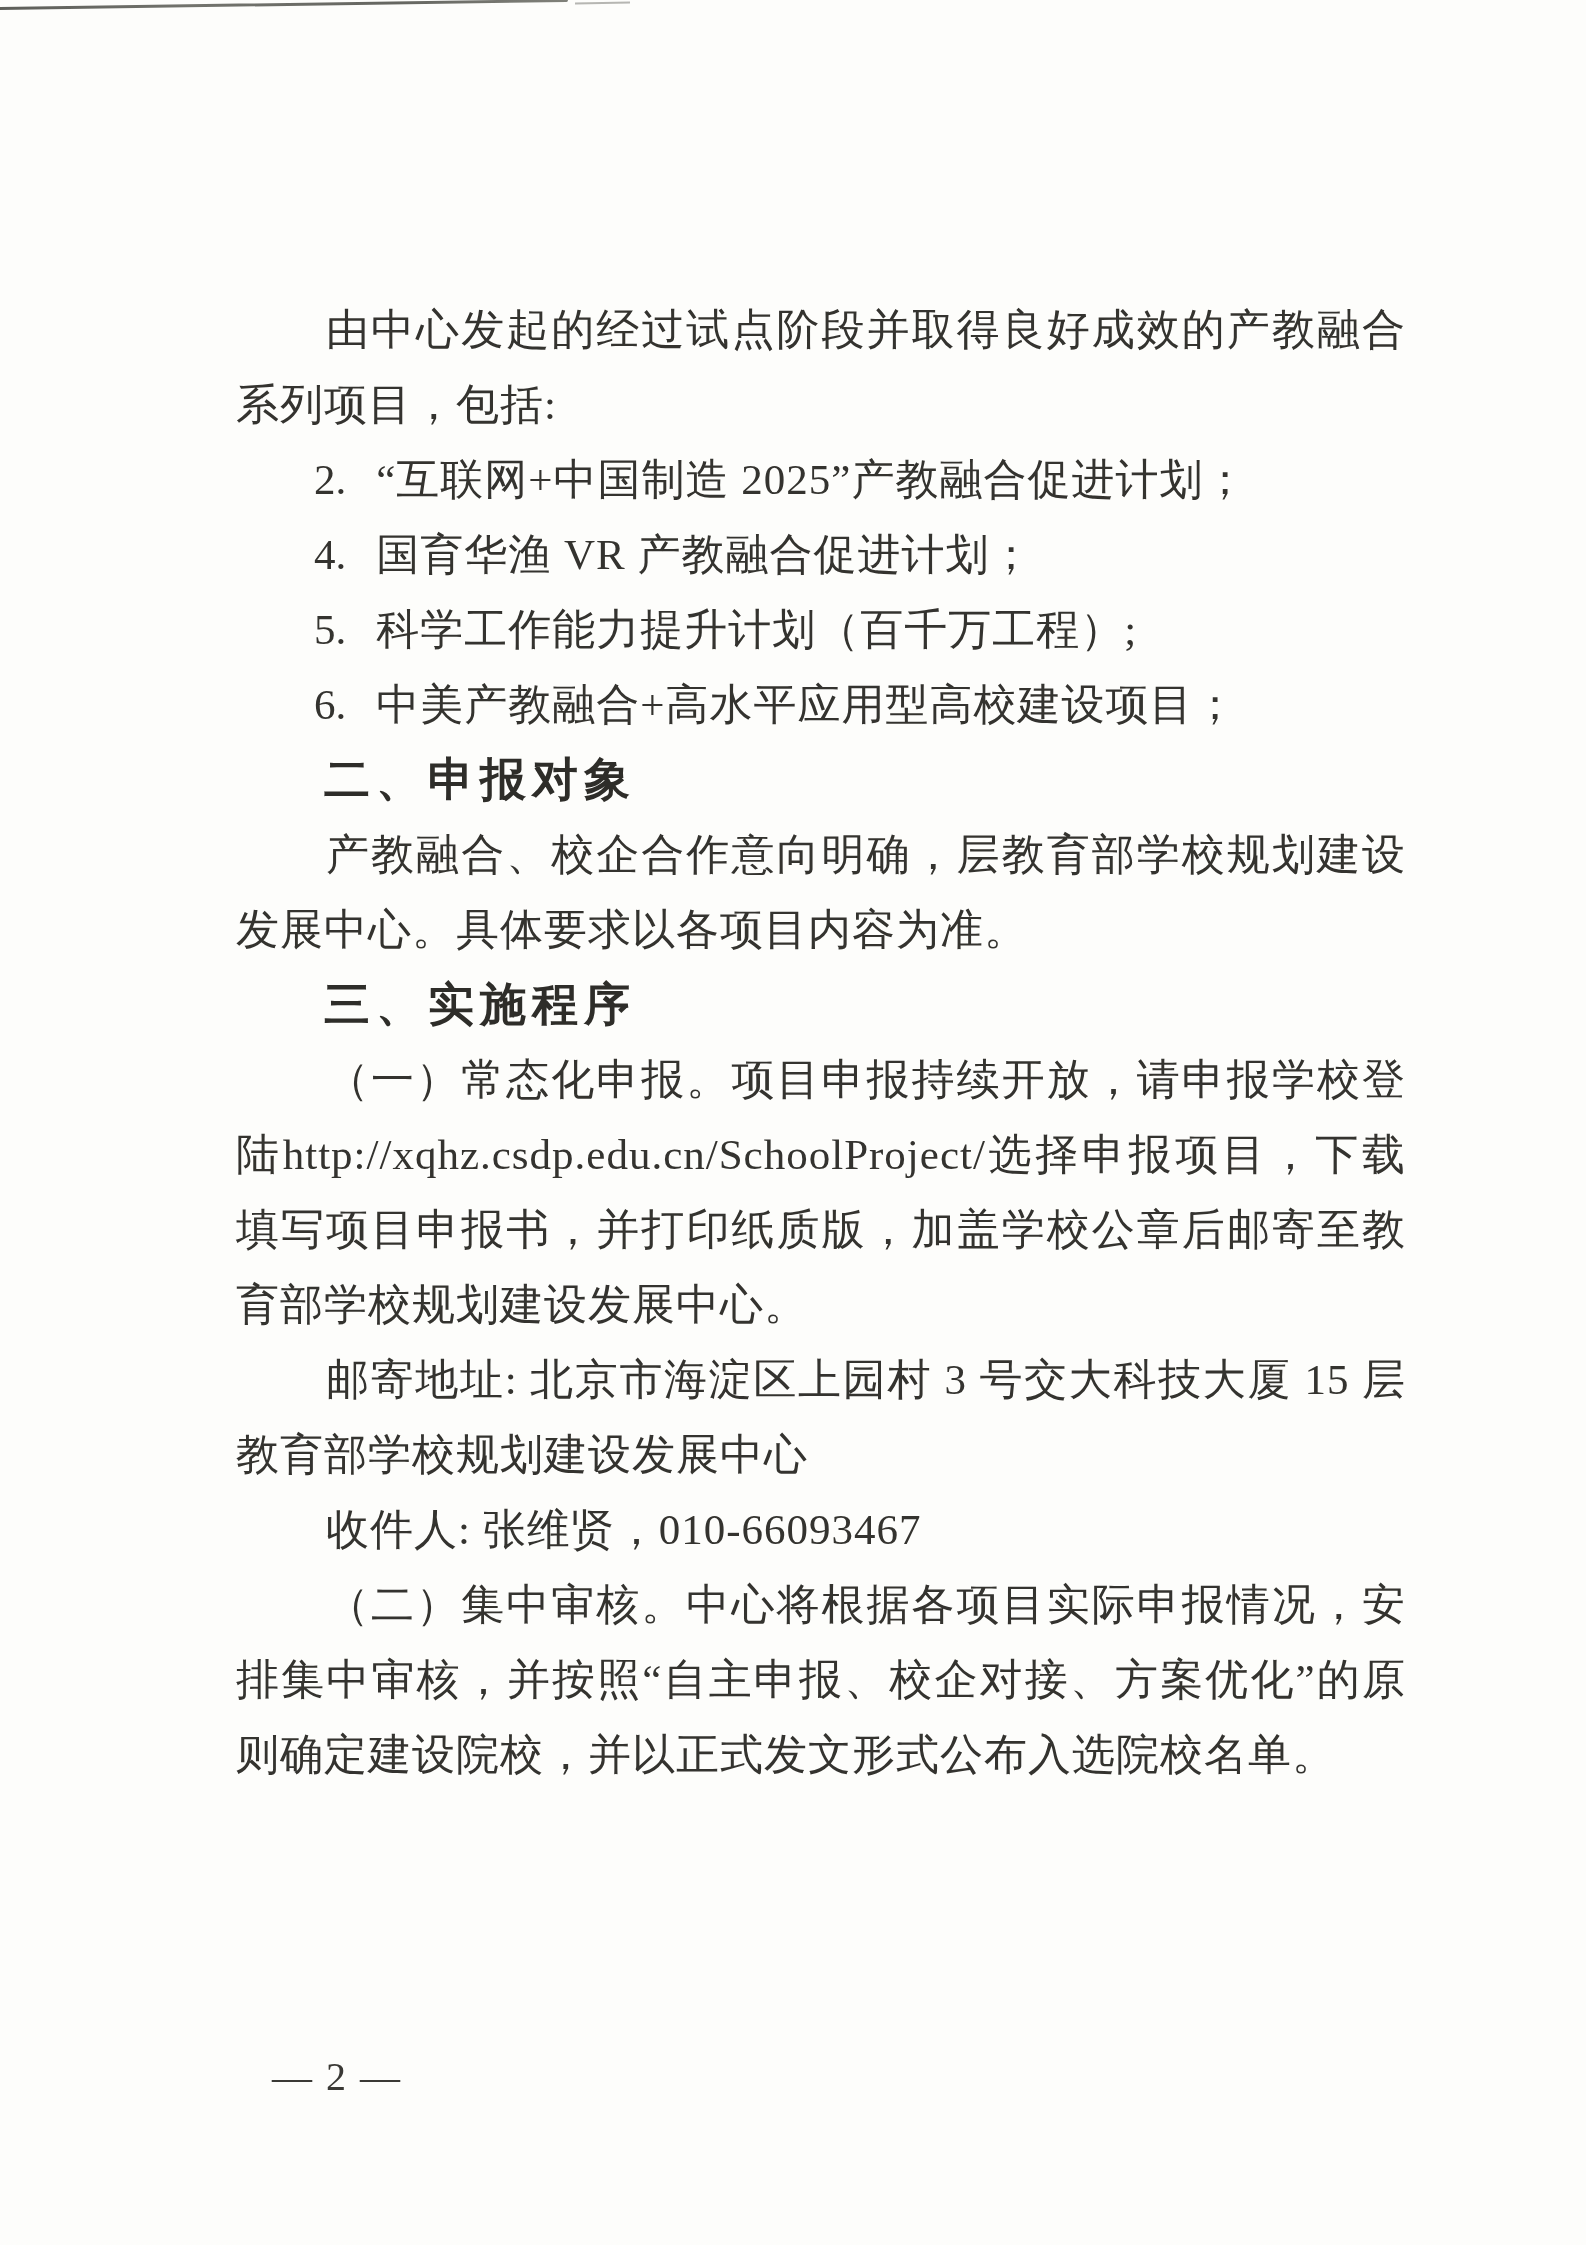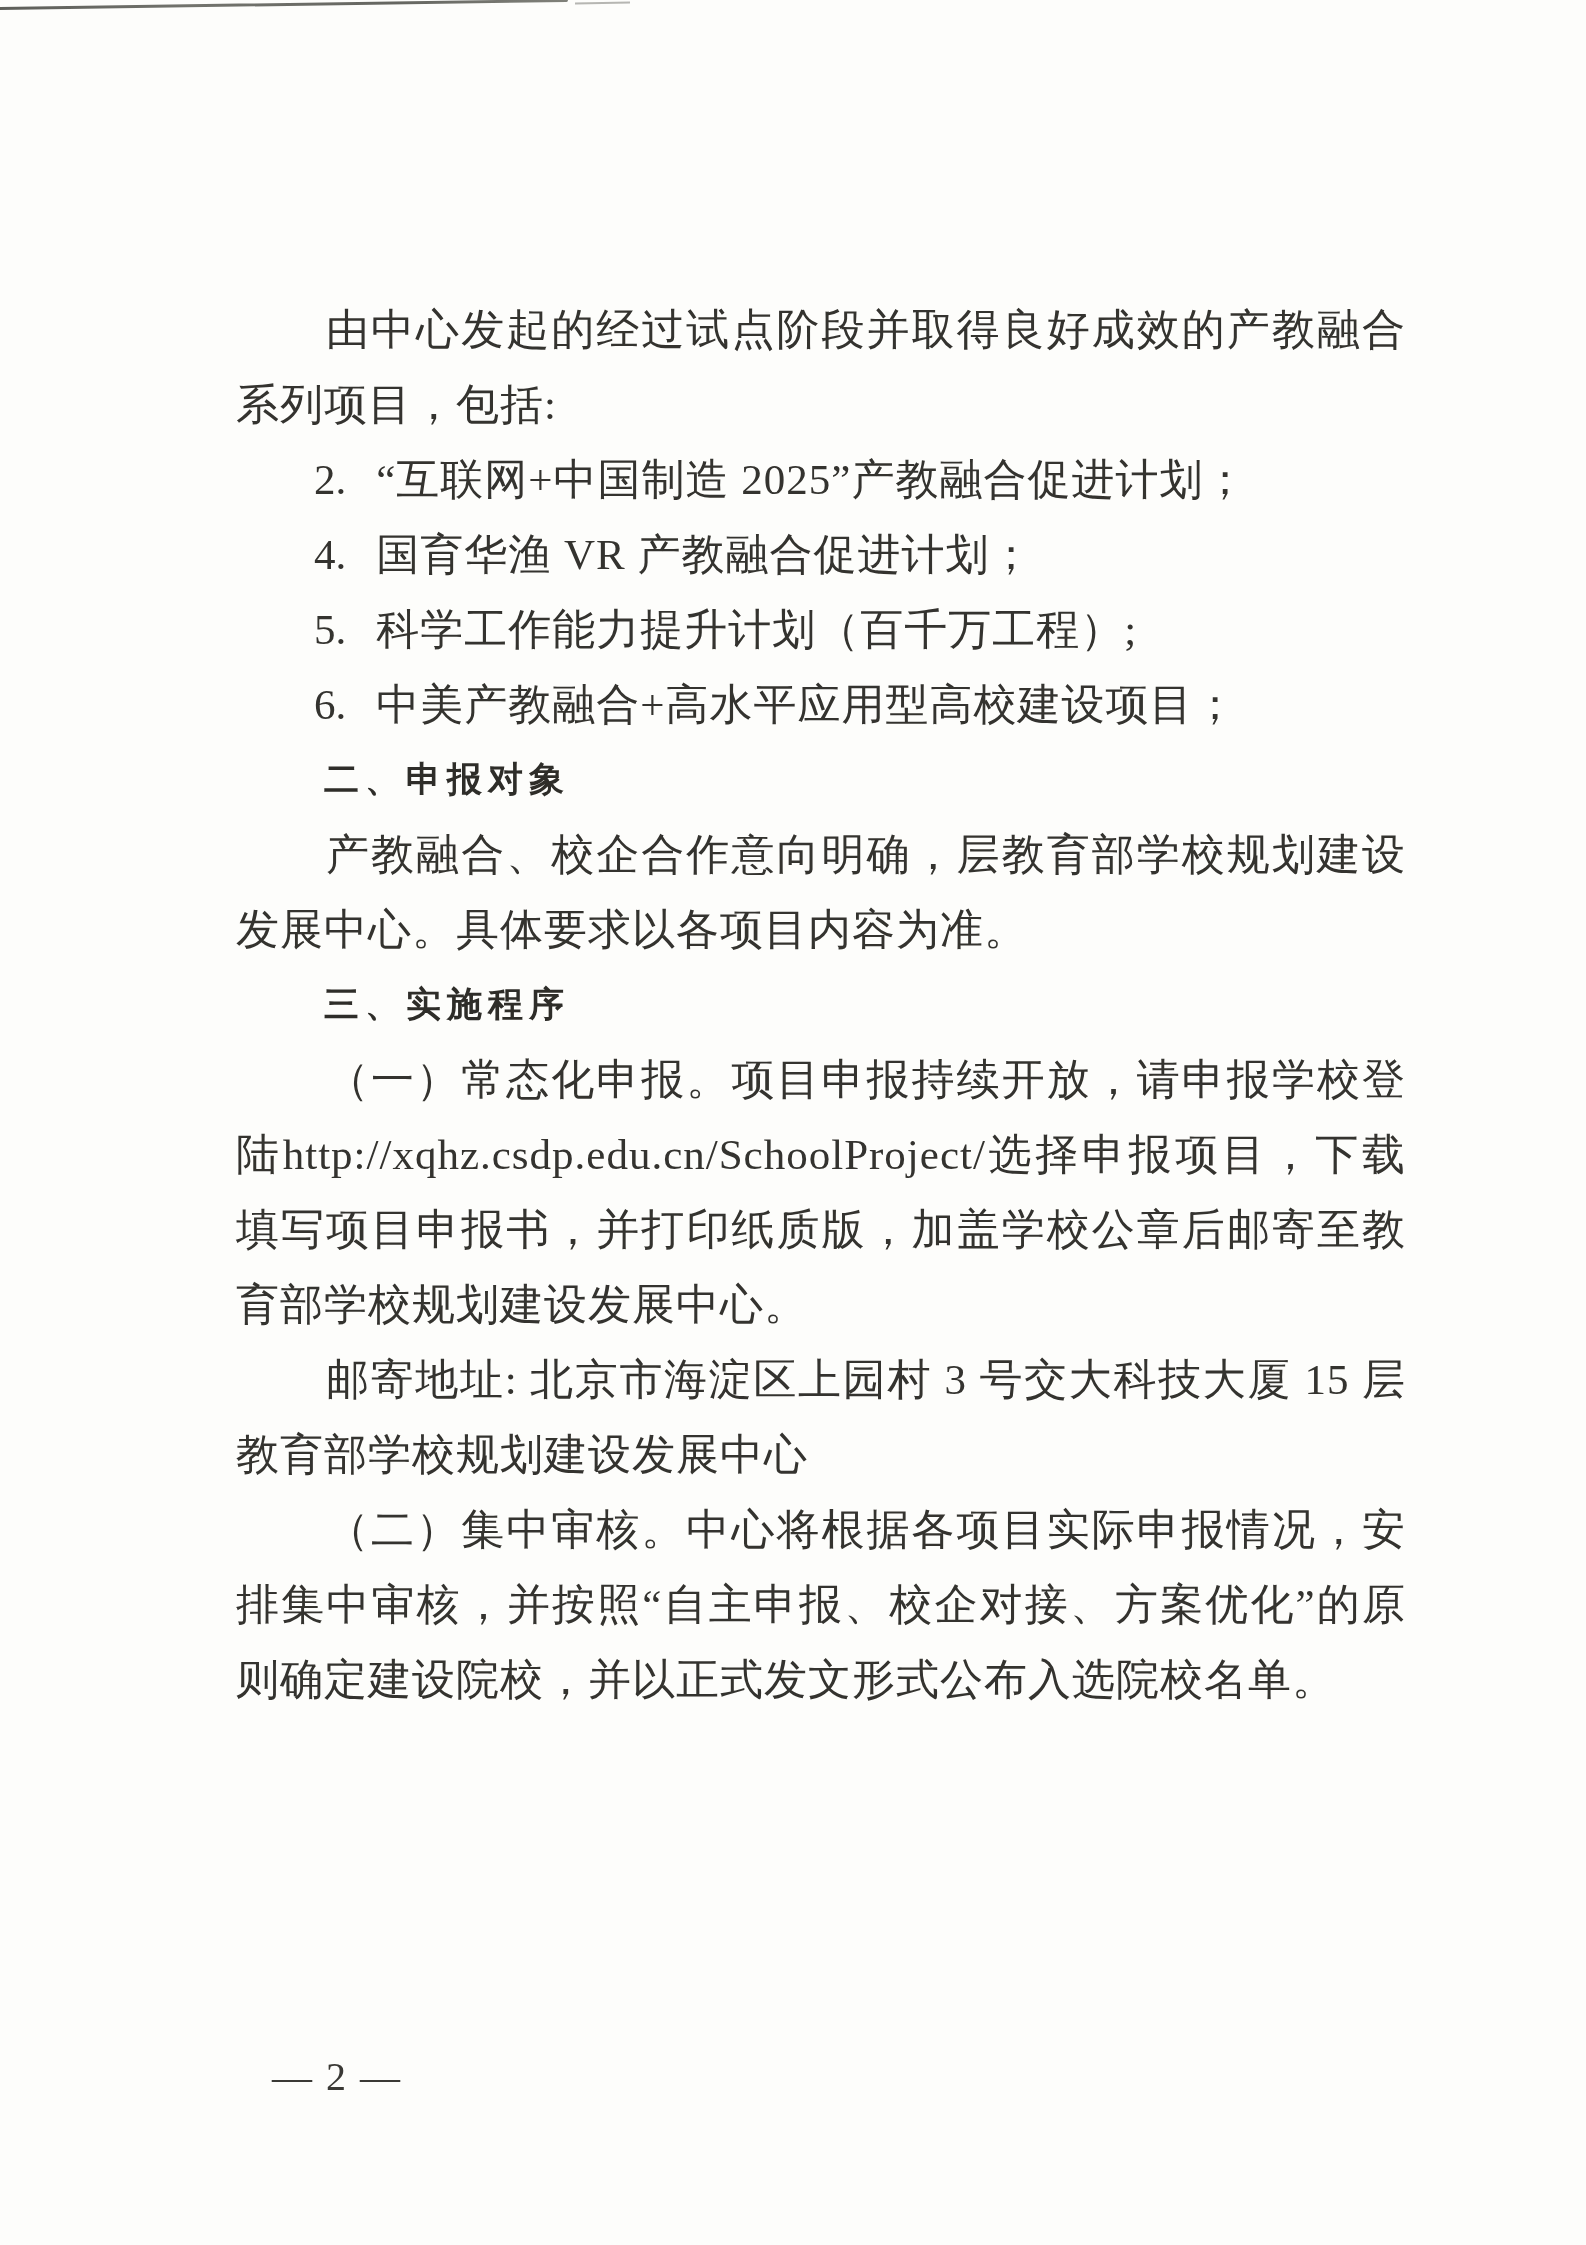--- a/index.html
+++ b/index.html
@@ -61,21 +61,21 @@
     white-space: nowrap;
   }
   .num {
     display: inline-block;
     margin-right: 30px;
     letter-spacing: 0;
   }
   .heading {
     font-family: "DejaVu Sans", "Liberation Sans", sans-serif;
     font-weight: 700;
-    font-size: 35px;
+    font-size: 46px;
     letter-spacing: 6px;
     padding-left: 88px;
     line-height: 75px;
     text-align: left;
     color: #2e2d29;
   }
   .page-footer {
     position: absolute;
     left: 272px;
     top: 2052px;
@@ -114,20 +114,21 @@
     <h2 class="heading">二、申报对象</h2>
 
     <p class="para indent">产教融合、校企合作意向明确，层教育部学校规划建设发展中心。具体要求以各项目内容为准。</p>
 
     <h2 class="heading">三、实施程序</h2>
 
     <p class="para indent">（一）常态化申报。项目申报持续开放，请申报学校登陆http://xqhz.csdp.edu.cn/SchoolProject/选择申报项目，下载填写项目申报书，并打印纸质版，加盖学校公章后邮寄至教育部学校规划建设发展中心。</p>
 
     <p class="para indent">邮寄地址: 北京市海淀区上园村 3 号交大科技大厦 15 层教育部学校规划建设发展中心</p>
 
+    <p class="para indent">收件人: 张维贤，010-66093467</p>
 
     <p class="para indent">（二）集中审核。中心将根据各项目实际申报情况，安排集中审核，并按照“自主申报、校企对接、方案优化”的原则确定建设院校，并以正式发文形式公布入选院校名单。</p>
 
   </main>
 
   <footer class="page-footer">
     <span>— 2 —</span>
   </footer>
 
 </div>

